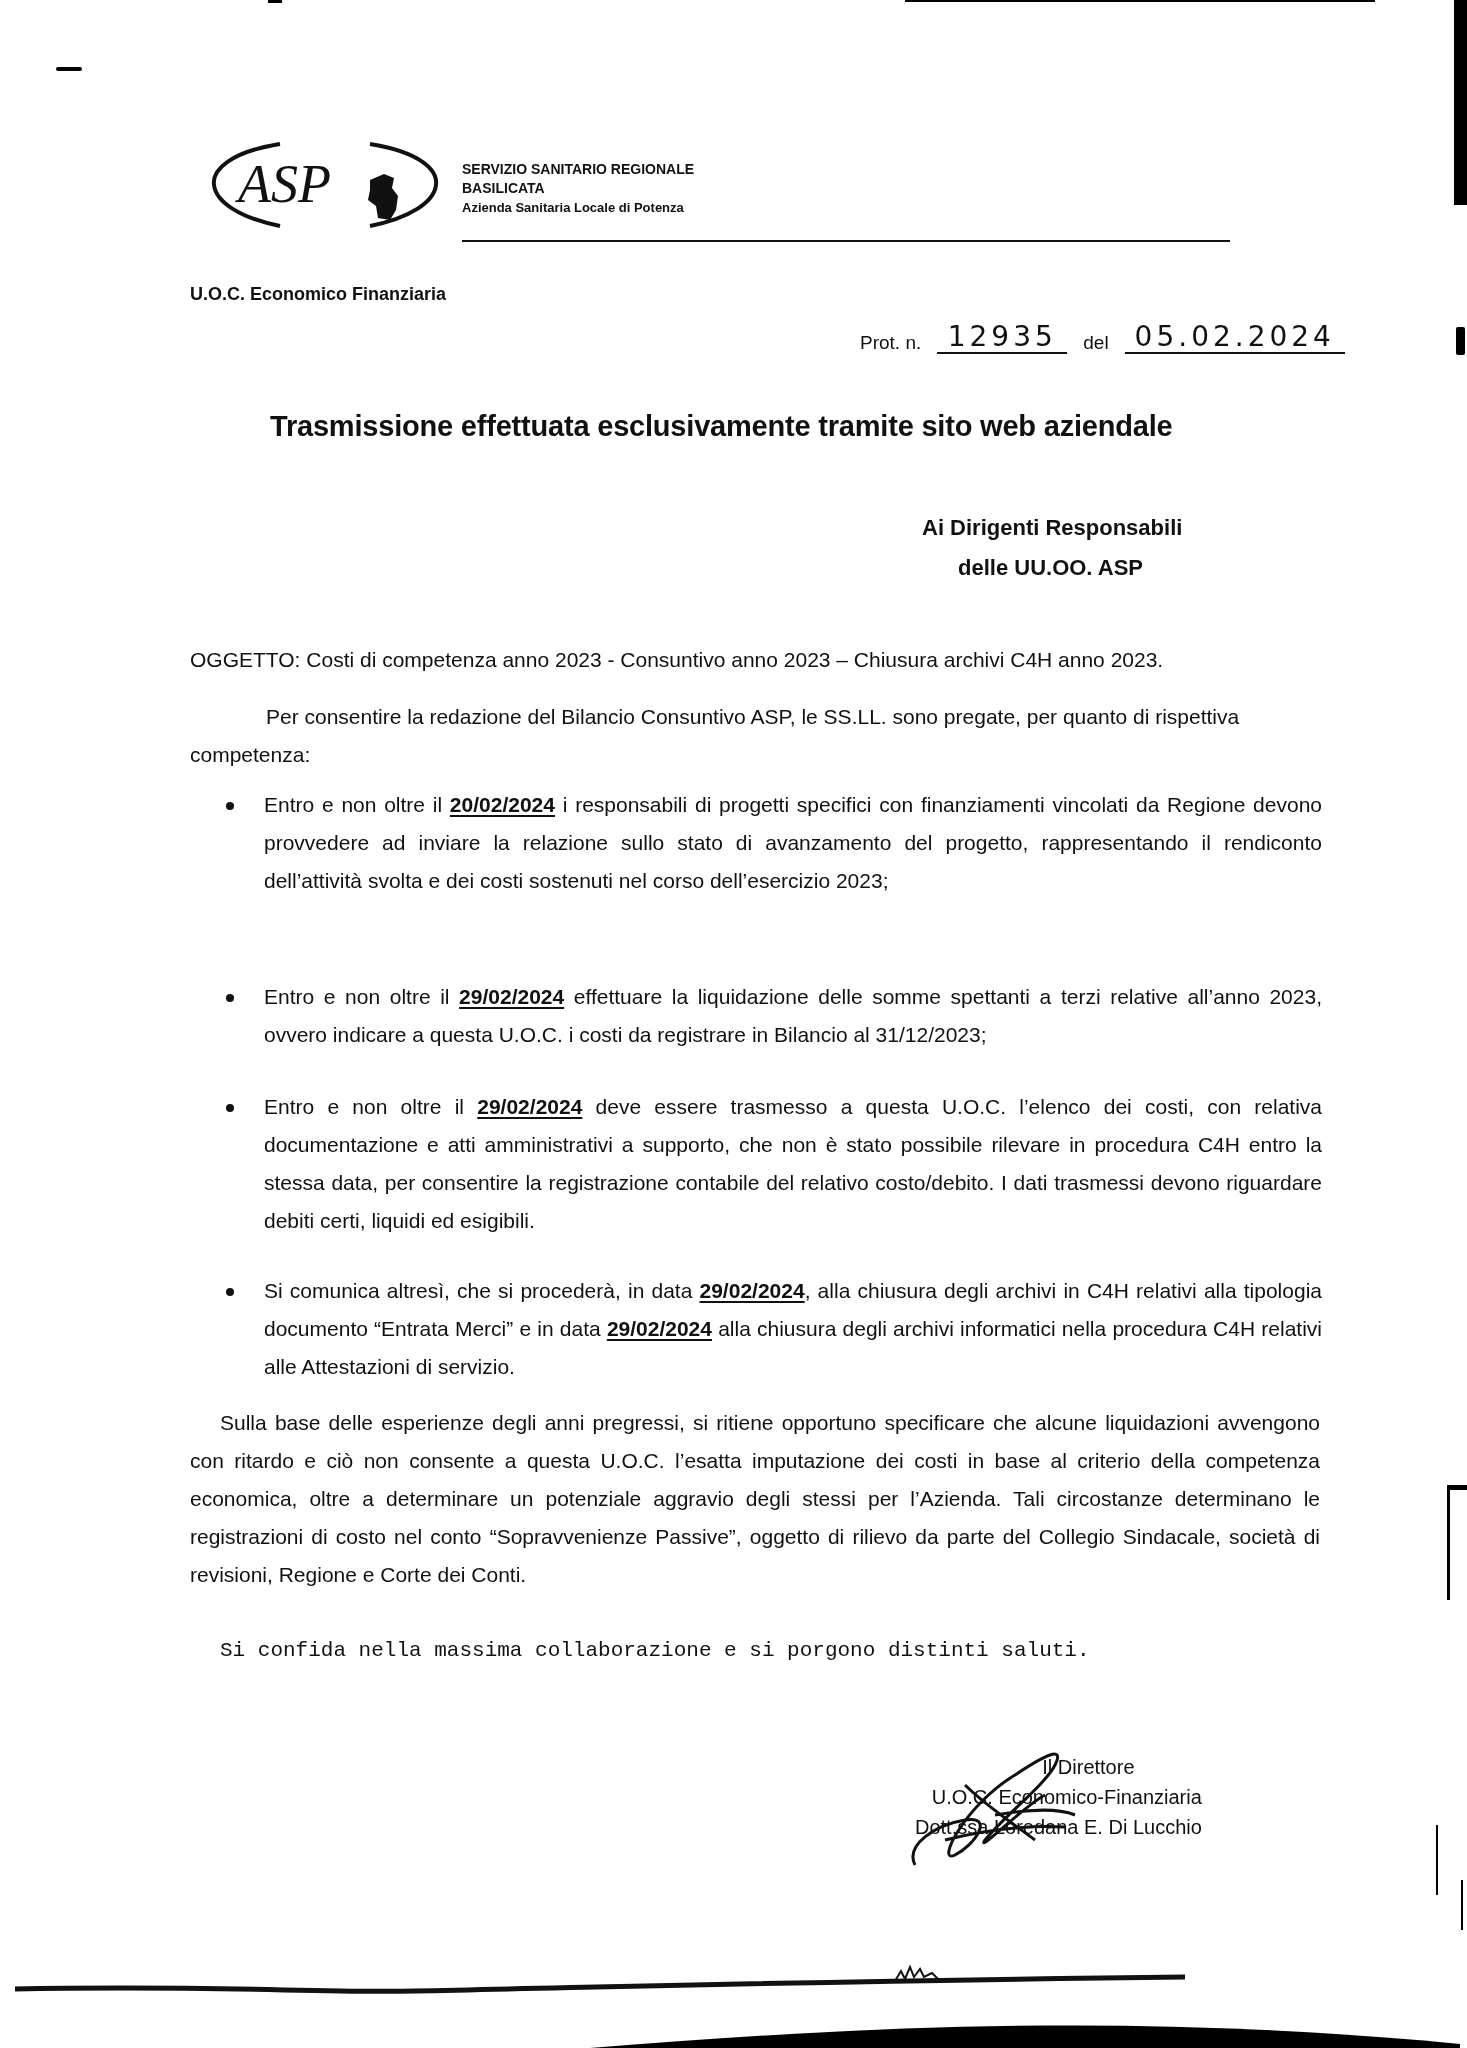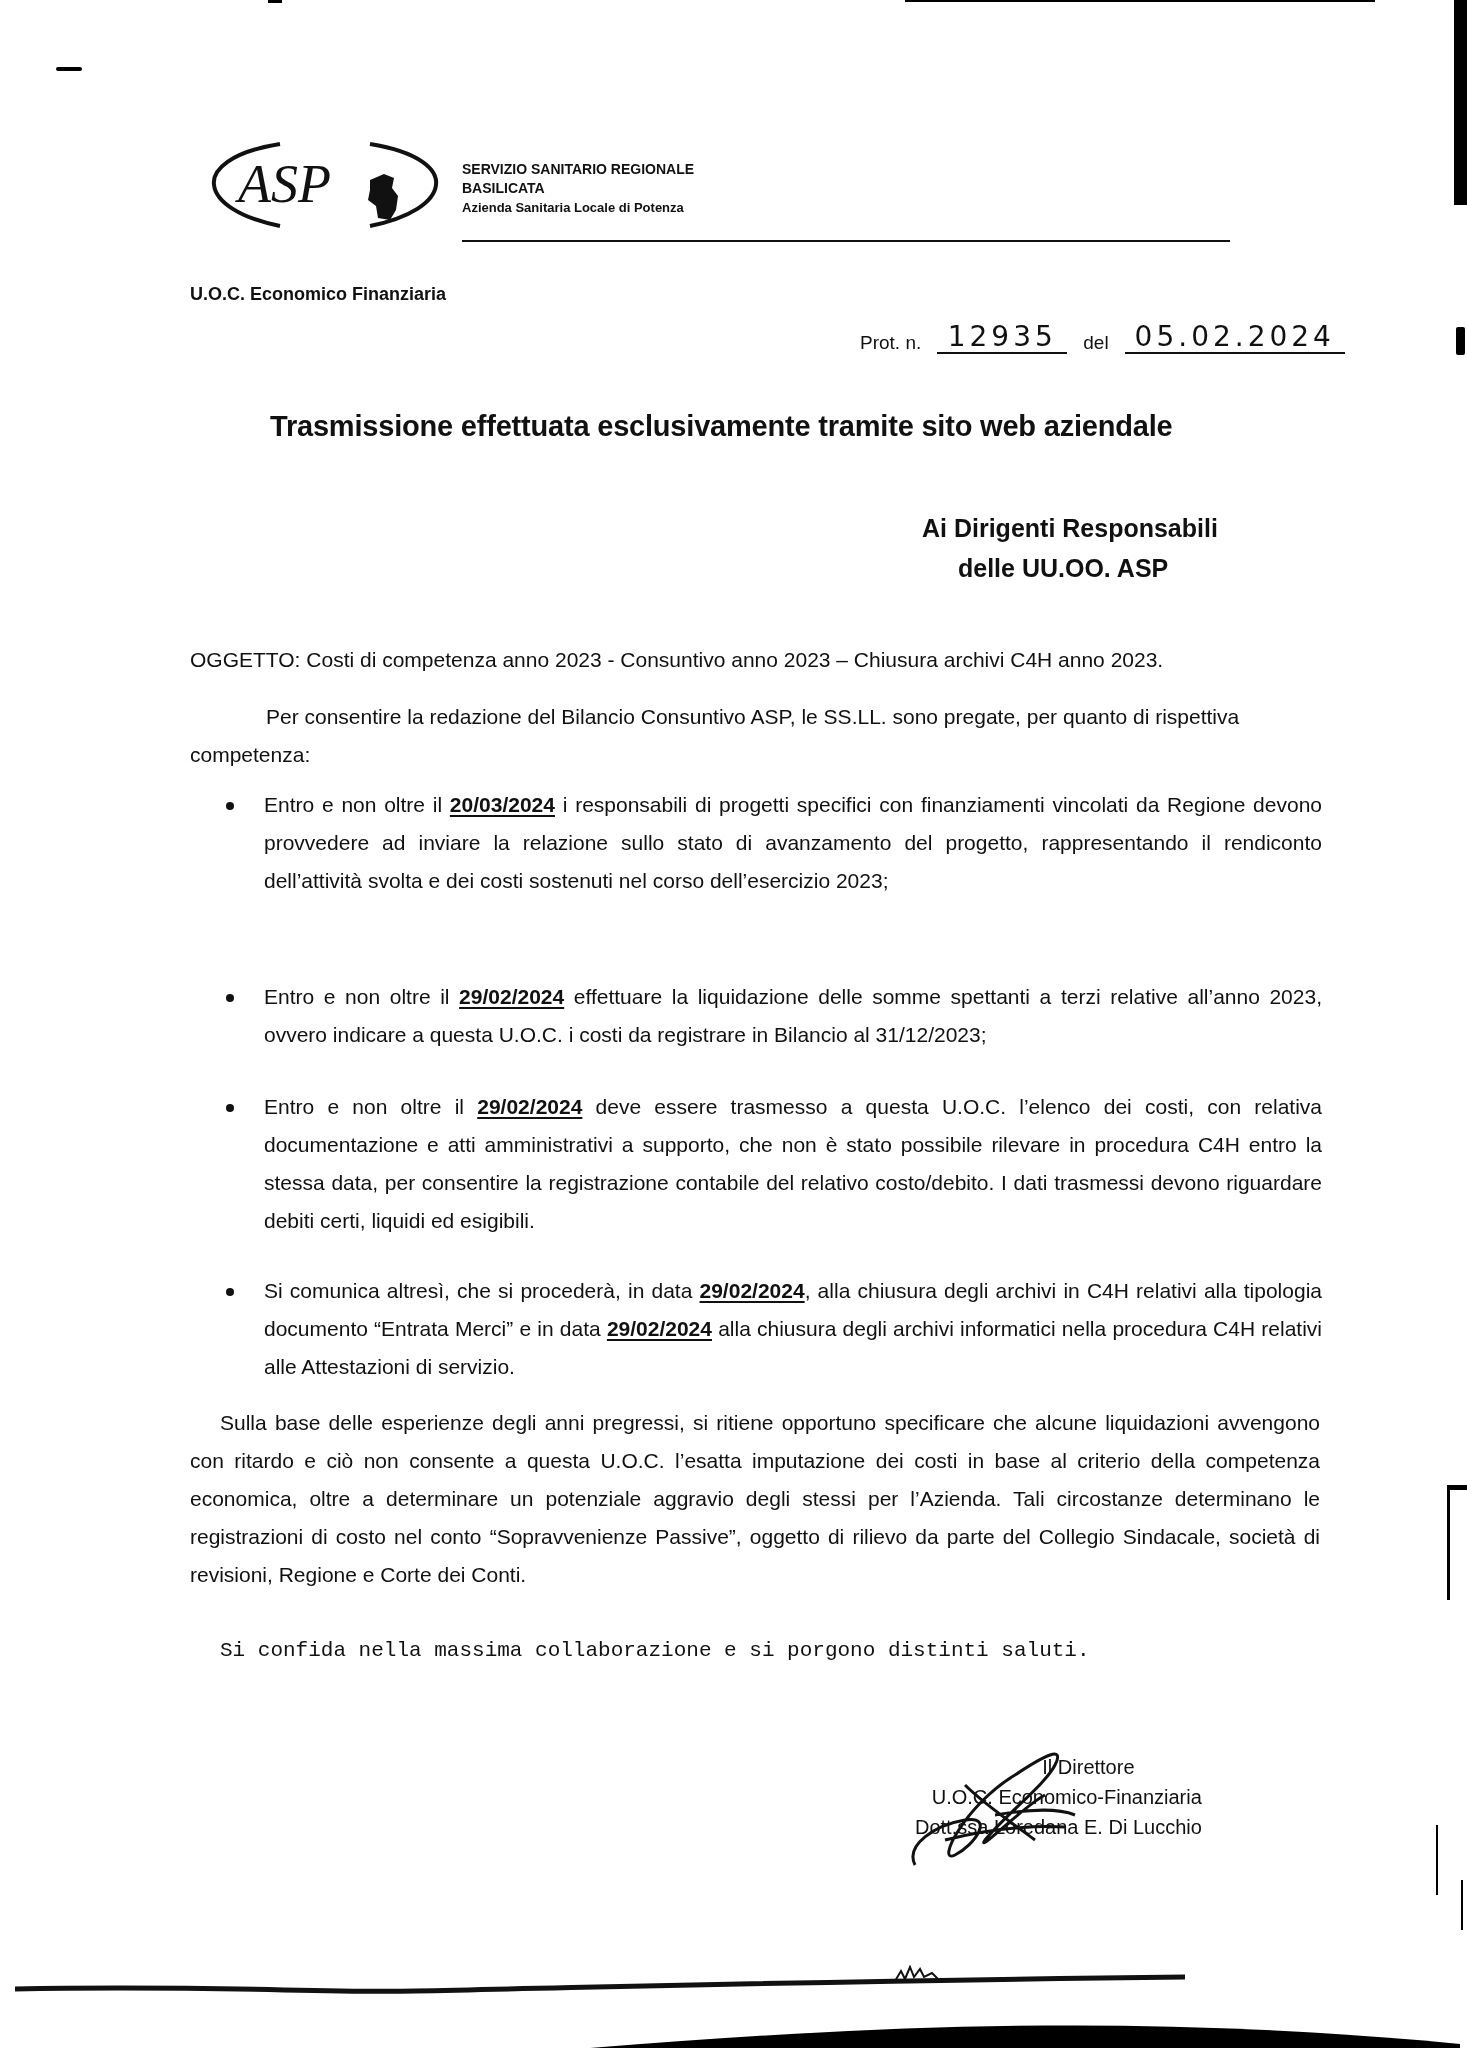--- a/index.html
+++ b/index.html
@@ -20,21 +20,21 @@
   .org-rule { position: absolute; left: 462px; top: 240px; width: 768px; height: 2px; background: #111; }
   .uoc { position: absolute; left: 190px; top: 284px; font-weight: bold; font-size: 18px; }
 
   .prot { position: absolute; left: 860px; top: 322px; font-size: 19px; display: flex; align-items: flex-end; gap: 16px; }
   .hand { font-family: "DejaVu Sans", sans-serif; font-size: 28px; font-weight: normal; letter-spacing: 4px; display: inline-block; border-bottom: 2px solid #111; padding: 0 10px 0 10px; line-height: 30px; }
   .hand.num { min-width: 110px; text-align: center; }
   .hand.date { min-width: 180px; }
 
   .title { position: absolute; left: 270px; top: 410px; font-weight: bold; font-size: 29px; text-underline-offset: 5px; letter-spacing: -0.2px; }
 
-  .recipient { position: absolute; left: 922px; top: 508px; font-weight: bold; font-size: 25px; line-height: 40px; }
+  .recipient { position: absolute; left: 922px; top: 508px; font-weight: bold; font-size: 22px; line-height: 40px; }
   .recipient .r2 { padding-left: 36px; }
 
   .subject { position: absolute; left: 190px; top: 648px; font-size: 21px; }
   .subject b { font-weight: normal; margin-top: 22px; }
 
   .para { position: absolute; left: 190px; width: 1130px; font-size: 21px; line-height: 38px; text-align: justify; }
   .intro { top: 698px; text-indent: 76px; text-align: left; }
 
   .bullets { position: absolute; left: 222px; width: 1100px; font-size: 21px; line-height: 38px; }
   .bullet { position: relative; padding-left: 42px; margin: 0; text-align: justify; }
@@ -90,21 +90,21 @@
 <div class="recipient">
   <div>Ai Dirigenti Responsabili</div>
   <div class="r2">delle UU.OO. ASP</div>
 </div>
 
 <div class="subject"><b>OGGETTO:</b><span> Costi di competenza anno 2023 - Consuntivo anno 2023 – Chiusura archivi C4H anno 2023.</span></div>
 
 <div class="para intro">Per consentire la redazione del Bilancio Consuntivo ASP, le SS.LL. sono pregate, per quanto di rispettiva competenza:</div>
 
 <div class="bullets b1">
-  <p class="bullet"><span class="dot"></span><span>Entro e non oltre il </span><u>20/03/2024</u><span> i responsabili di progetti specifici con finanziamenti vincolati da Regione devono provvedere ad inviare la relazione sullo stato di avanzamento del progetto, rappresentando il rendiconto dell’attività svolta e dei costi sostenuti nel corso dell’esercizio 2023;</span></p>
+  <p class="bullet"><span class="dot"></span><span>Entro e non oltre il </span><u>20/02/2024</u><span> i responsabili di progetti specifici con finanziamenti vincolati da Regione devono provvedere ad inviare la relazione sullo stato di avanzamento del progetto, rappresentando il rendiconto dell’attività svolta e dei costi sostenuti nel corso dell’esercizio 2023;</span></p>
 </div>
 <div class="bullets b2">
   <p class="bullet"><span class="dot"></span><span>Entro e non oltre il </span><u>29/02/2024</u><span> effettuare la liquidazione delle somme spettanti a terzi relative all’anno 2023, ovvero indicare a questa U.O.C. i costi da registrare in Bilancio al 31/12/2023;</span></p>
 </div>
 <div class="bullets b3">
   <p class="bullet"><span class="dot"></span><span>Entro e non oltre il </span><u>29/02/2024</u><span> deve essere trasmesso a questa U.O.C. l’elenco dei costi, con relativa documentazione e atti amministrativi a supporto, che non è stato possibile rilevare in procedura C4H entro la stessa data, per consentire la registrazione contabile del relativo costo/debito. I dati trasmessi devono riguardare debiti certi, liquidi ed esigibili.</span></p>
 </div>
 <div class="bullets b4">
   <p class="bullet"><span class="dot"></span><span>Si comunica altresì, che si procederà, in data </span><u>29/02/2024</u><span>, alla chiusura degli archivi in C4H relativi alla tipologia documento “Entrata Merci” e in data </span><u>29/02/2024</u><span> alla chiusura degli archivi informatici nella procedura C4H relativi alle Attestazioni di servizio.</span></p>
 </div>

